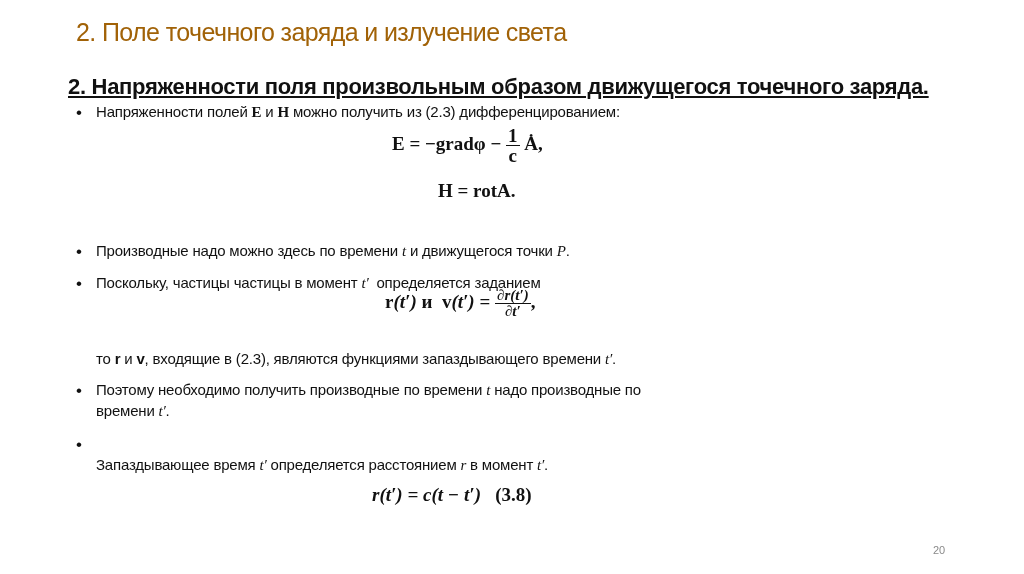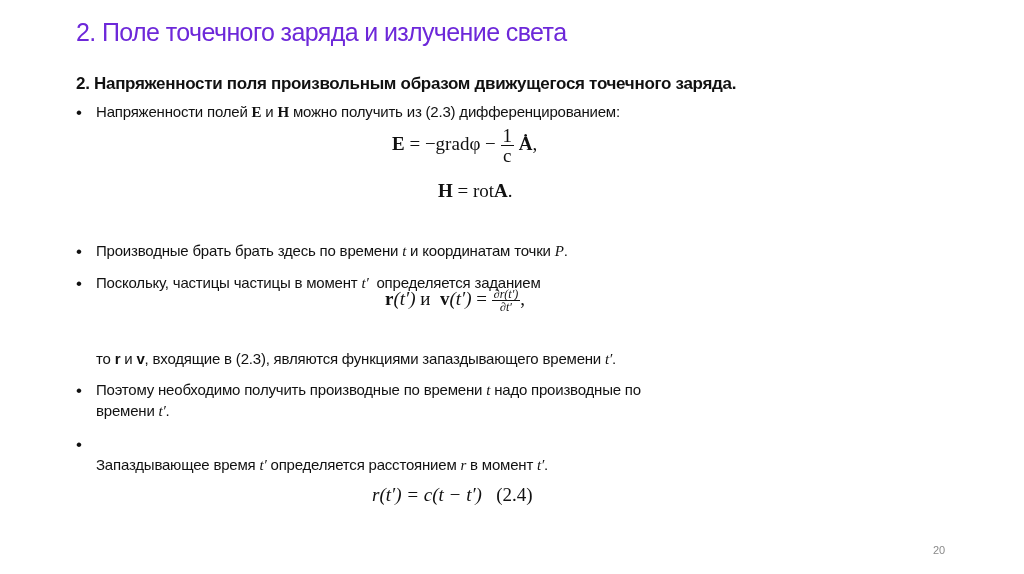--- a/index.html
+++ b/index.html
@@ -2,35 +2,35 @@
 <html><head>
 <meta charset="utf-8">
 <style>
   html, body { margin: 0; padding: 0; }
   body {
     width: 1024px; height: 574px; background: #ffffff; position: relative; overflow: hidden;
     font-family: "Liberation Sans", "DejaVu Sans", sans-serif; color: #111;
   }
   .title {
     position: absolute; left: 76px; top: 18px;
-    font-size: 25px; letter-spacing: -0.6px; color: #6d28d9;
+    font-size: 25px; letter-spacing: -0.6px; color: #a16207;
   }
   .subtitle {
-    position: absolute; left: 76px; top: 74px;
-    font-size: 17px; font-weight: bold; letter-spacing: -0.3px;
+    position: absolute; left: 68px; top: 74px;
+    font-size: 22px; font-weight: bold; letter-spacing: -0.3px; text-decoration: underline;
   }
   .line {
     position: absolute; font-size: 15px; letter-spacing: -0.2px; white-space: nowrap;
   }
   .bullet { position: absolute; left: 76px; font-size: 17px; }
   .mi { font-family: "Liberation Serif", "DejaVu Serif", serif; font-style: italic; }
   .mb { font-family: "Liberation Serif", "DejaVu Serif", serif; font-weight: bold; }
   .eq {
     position: absolute; font-family: "Liberation Serif", "DejaVu Serif", serif;
-    font-size: 19px; white-space: nowrap;
+    font-size: 19px; white-space: nowrap; font-weight: bold;
   }
   .frac { display: inline-block; vertical-align: middle; text-align: center; line-height: 1; }
   .frac .num { display: block; padding: 0 2px; border-bottom: 1px solid #111; }
   .frac .den { display: block; padding: 0 2px; }
   .pagenum {
     position: absolute; left: 933px; top: 544px; font-size: 11px; color: #8a8a8a;
   }
 </style>
 </head>
 <body>
@@ -46,46 +46,46 @@
 <div class="eq" style="left:392px; top:126px">
   <b>E</b><span> = −gradφ − </span><span class="frac"><span class="num">1</span><span class="den">c</span></span>&nbsp;<b>Ȧ</b><span>,</span>
 </div>
 
 <div class="eq" style="left:438px; top:180px">
   <b>H</b><span> = rot</span><b>A</b><span>.</span>
 </div>
 
 <span class="bullet" style="top:242px">•</span>
 <div class="line" style="left:96px; top:242px">
-  <span>Производные брать брать здесь по времени </span><span class="mi">t</span><span> и координатам точки </span><span class="mi">P</span><span>.</span>
+  <span>Производные надо можно здесь по времени </span><span class="mi">t</span><span> и движущегося точки </span><span class="mi">P</span><span>.</span>
 </div>
 
 <span class="bullet" style="top:274px">•</span>
 <div class="line" style="left:96px; top:274px">
   <span>Поскольку, частицы частицы в момент </span><span class="mi">t′</span><span style="white-space:pre">  определяется заданием</span>
 </div>
 
 <div class="eq" style="left:385px; top:288px">
-  <b>r</b><span class="mi">(t′)</span><span style="white-space:pre"> и  </span><b>v</b><span class="mi">(t′)</span><span> = </span><span class="frac" style="font-size:12px"><span class="num mi">∂r(t′)</span><span class="den mi">∂t′</span></span><span>,</span>
+  <b>r</b><span class="mi">(t′)</span><span style="white-space:pre"> и  </span><b>v</b><span class="mi">(t′)</span><span> = </span><span class="frac" style="font-size:15px"><span class="num mi">∂r(t′)</span><span class="den mi">∂t′</span></span><span>,</span>
 </div>
 
 <div class="line" style="left:96px; top:350px">
   <span>то </span><b>r</b><span> и </span><b>v</b><span>, входящие в (2.3), являются функциями запаздывающего времени </span><span class="mi">t′</span><span>.</span>
 </div>
 
 <span class="bullet" style="top:381px">•</span>
 <div class="line" style="left:96px; top:381px">
   <span>Поэтому необходимо получить производные по времени </span><span class="mi">t</span><span> надо производные по</span>
 </div>
 <div class="line" style="left:96px; top:402px">
   <span>времени </span><span class="mi">t′</span><span>.</span>
 </div>
 
 <span class="bullet" style="top:435px">•</span>
 <div class="line" style="left:96px; top:456px">
   <span>Запаздывающее время </span><span class="mi">t′</span><span> определяется расстоянием </span><span class="mi">r</span><span> в момент </span><span class="mi">t′</span><span>.</span>
 </div>
 
 <div class="eq" style="left:372px; top:484px">
-  <span class="mi">r(t′) = c(t − t′)</span>&nbsp;&nbsp;&nbsp;<span>(2.4)</span>
+  <span class="mi">r(t′) = c(t − t′)</span>&nbsp;&nbsp;&nbsp;<span>(3.8)</span>
 </div>
 
 <div class="pagenum">20</div>
 
 </body></html>

